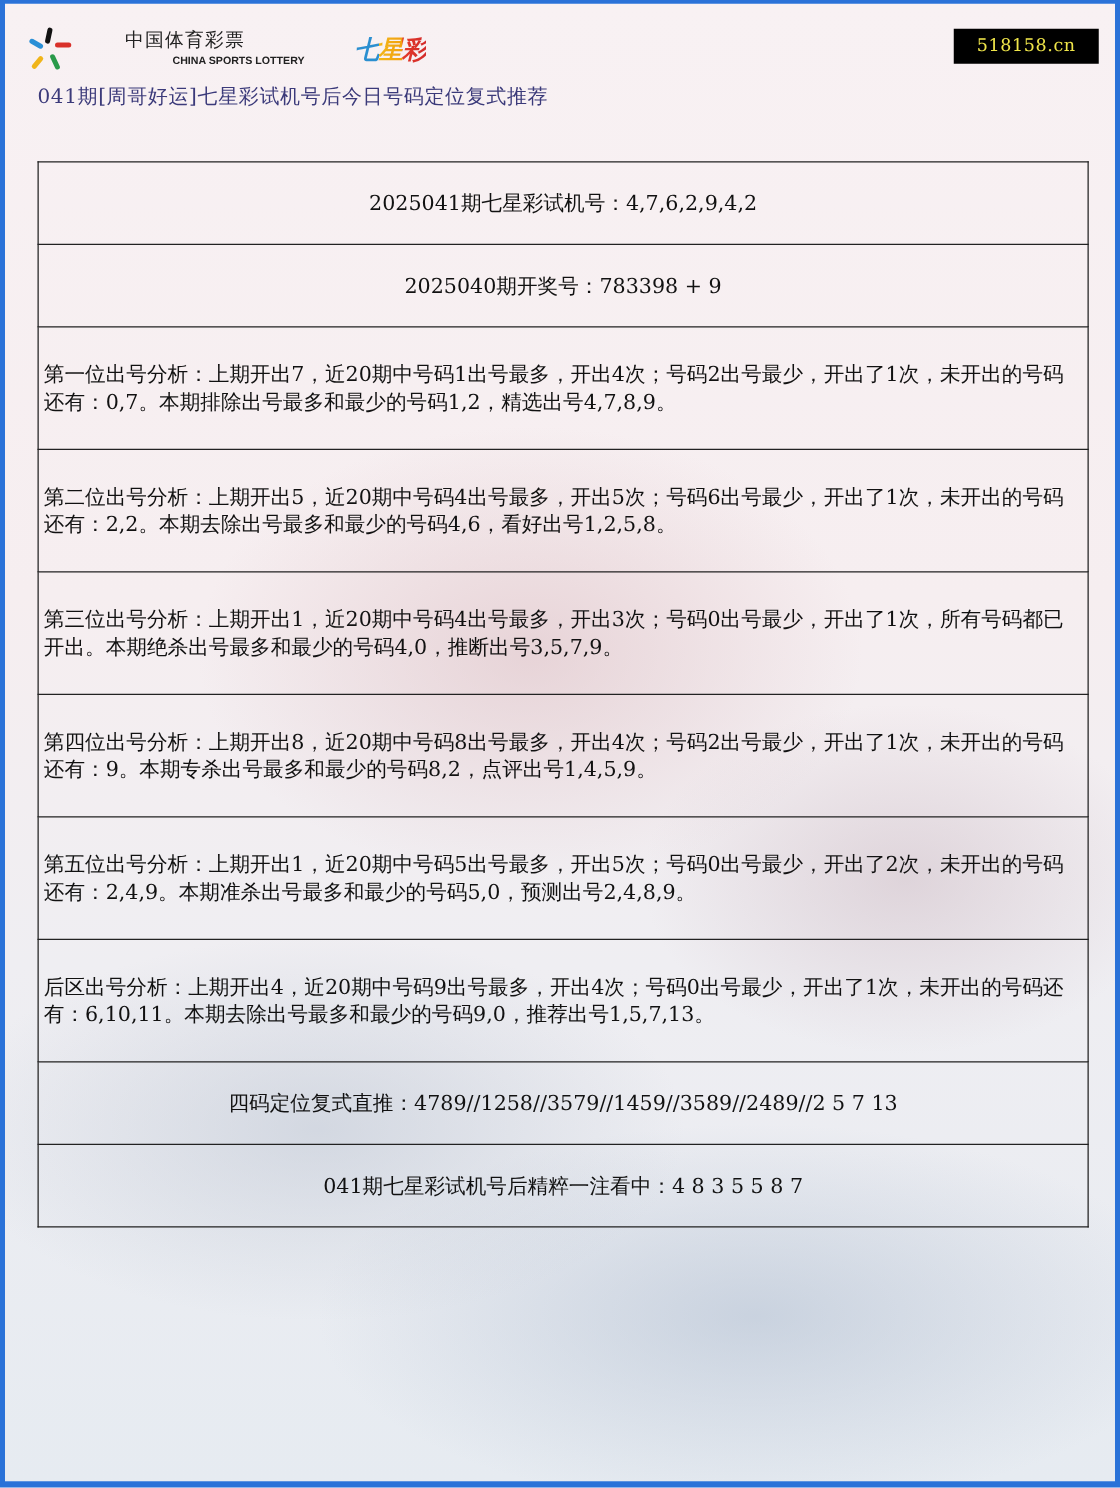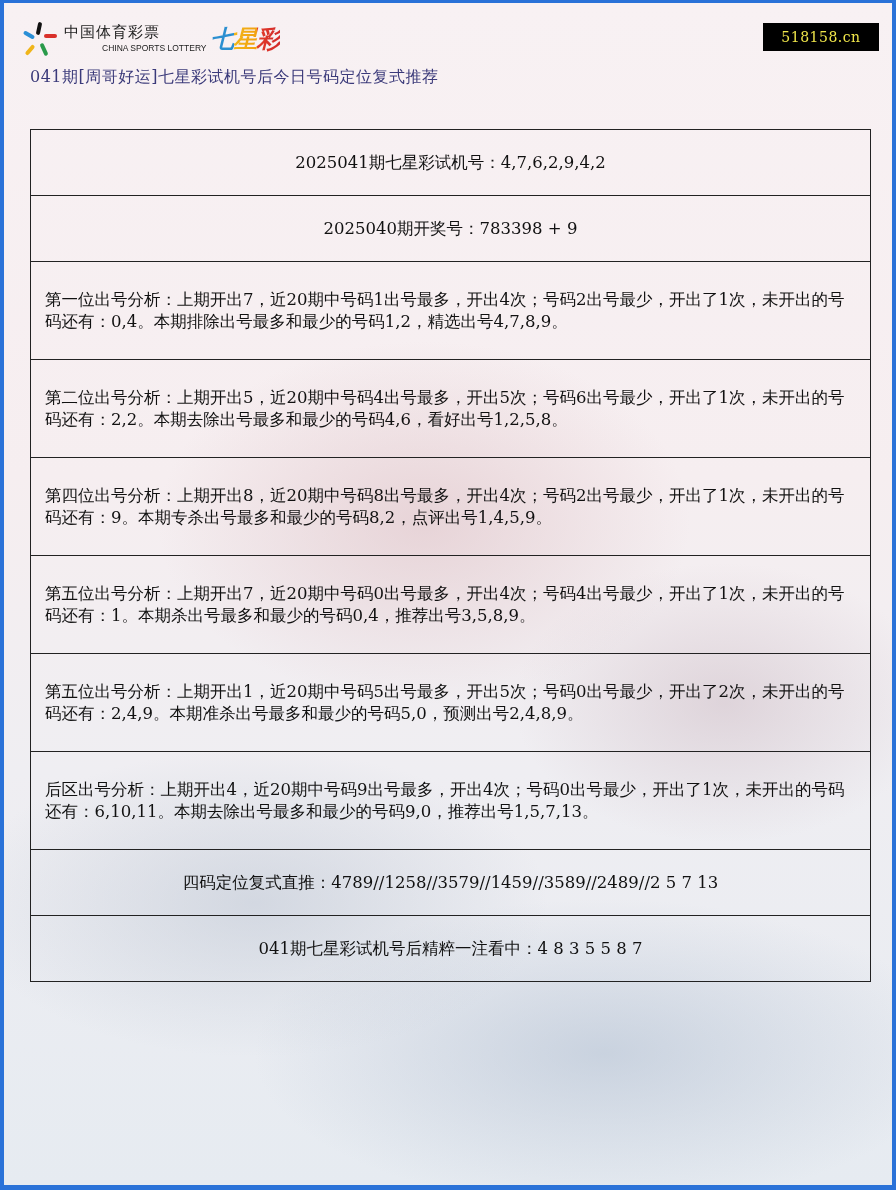--- a/index.html
+++ b/index.html
@@ -15,28 +15,28 @@
     border-top-width: 3px;
     border-bottom-width: 5px;
     background:
       radial-gradient(ellipse 380px 260px at 420px 520px, rgba(220,190,195,0.55), rgba(255,255,255,0) 70%),
       radial-gradient(ellipse 300px 200px at 720px 700px, rgba(200,180,190,0.45), rgba(255,255,255,0) 70%),
       radial-gradient(ellipse 420px 220px at 250px 900px, rgba(180,190,205,0.45), rgba(255,255,255,0) 70%),
       radial-gradient(ellipse 500px 220px at 600px 1050px, rgba(170,185,205,0.50), rgba(255,255,255,0) 70%),
       linear-gradient(180deg, #f8f1f3 0%, #f6eef0 40%, #efeef2 65%, #e6ebf1 100%);
   }
   .header { position: absolute; left: 0; top: 0; width: 888px; height: 64px; }
-  .logo { position: absolute; left: 16px; top: 14px; height: 44px; display: flex; align-items: center; }
+  .logo { position: absolute; left: 16px; top: 14px; height: 44px; display: flex; align-items: center; gap: 36px; }
   .logo-mark { width: 40px; height: 40px; position: relative; }
   .logo-mark span { position: absolute; display: block; border-radius: 2px; }
   .logo-text { margin-left: 4px; display: flex; flex-direction: column; line-height: 1; }
   .logo-cn { font-family: "DejaVu Sans", sans-serif; font-size: 15px; color: #222; letter-spacing: 1px; }
-  .logo-en { font-family: "Liberation Sans", sans-serif; font-size: 8.5px; font-weight: normal; color: #222; margin-top: 4px; padding-left: 38px; }
+  .logo-en { font-family: "Liberation Sans", sans-serif; font-size: 8.5px; font-weight: bold; color: #222; margin-top: 4px; padding-left: 38px; }
   .logo-brand {
-    margin-left: 4px; font-family: Liberation Serif, serif; font-weight: bold; font-size: 24px;
+    margin-left: 4px; font-family: Liberation Serif, serif; font-weight: bold; font-size: 20px;
     font-style: italic; letter-spacing: -1px;
     background: linear-gradient(90deg, #2b8fd0 0%, #2b8fd0 33%, #f2b618 34%, #f2a010 66%, #e33b2a 67%, #d22a2a 100%);
     -webkit-background-clip: text; background-clip: text; color: transparent;
   }
   .site-badge {
     position: absolute; left: 759px; top: 20px; width: 116px; height: 28px;
     background: #000; color: #f0e64a;
     font-family: "DejaVu Serif", serif; font-size: 14px;
     display: flex; align-items: center; justify-content: center; letter-spacing: 0.5px;
   }
@@ -45,21 +45,21 @@
     font-family: "DejaVu Serif", "Liberation Serif", serif; font-size: 16px;
     color: #3b3a7a; margin: 0; font-weight: normal; white-space: nowrap; letter-spacing: 0.5px;
   }
   table.content {
     position: absolute; left: 26px; top: 126px;
     width: 841px; border-collapse: collapse;
     font-size: 16.5px; color: #111;
   }
   table.content td {
     border: 1px solid #222;
-    padding: 0 14px;
+    padding: 0 4px;
     line-height: 22px;
     vertical-align: middle;
   }
   td.center { text-align: center; height: 65px; }
   td.analysis { text-align: left; height: 98px; padding-bottom: 14px; padding-top: 0; box-sizing: border-box; }
   td.analysis.tall { height: 98px; }
 </style>
 </head>
 <body>
 
@@ -88,30 +88,30 @@
 
   <table class="content">
     <tbody>
       <tr>
         <td class="center">2025041期七星彩试机号：4,7,6,2,9,4,2</td>
       </tr>
       <tr>
         <td class="center">2025040期开奖号：783398 + 9</td>
       </tr>
       <tr>
-        <td class="analysis">第一位出号分析：上期开出7，近20期中号码1出号最多，开出4次；号码2出号最少，开出了1次，未开出的号码还有：0,4。本期排除出号最多和最少的号码1,2，精选出号4,7,8,9。</td>
+        <td class="analysis">第一位出号分析：上期开出7，近20期中号码1出号最多，开出4次；号码2出号最少，开出了1次，未开出的号码还有：0,7。本期排除出号最多和最少的号码1,2，精选出号4,7,8,9。</td>
       </tr>
       <tr>
         <td class="analysis">第二位出号分析：上期开出5，近20期中号码4出号最多，开出5次；号码6出号最少，开出了1次，未开出的号码还有：2,2。本期去除出号最多和最少的号码4,6，看好出号1,2,5,8。</td>
       </tr>
       <tr>
-        <td class="analysis">第四位出号分析：上期开出8，近20期中号码8出号最多，开出4次；号码2出号最少，开出了1次，未开出的号码还有：9。本期专杀出号最多和最少的号码8,2，点评出号1,4,5,9。</td>
+        <td class="analysis">第三位出号分析：上期开出1，近20期中号码4出号最多，开出3次；号码0出号最少，开出了1次，所有号码都已开出。本期绝杀出号最多和最少的号码4,0，推断出号3,5,7,9。</td>
       </tr>
       <tr>
-        <td class="analysis">第五位出号分析：上期开出7，近20期中号码0出号最多，开出4次；号码4出号最少，开出了1次，未开出的号码还有：1。本期杀出号最多和最少的号码0,4，推荐出号3,5,8,9。</td>
+        <td class="analysis">第四位出号分析：上期开出8，近20期中号码8出号最多，开出4次；号码2出号最少，开出了1次，未开出的号码还有：9。本期专杀出号最多和最少的号码8,2，点评出号1,4,5,9。</td>
       </tr>
       <tr>
         <td class="analysis">第五位出号分析：上期开出1，近20期中号码5出号最多，开出5次；号码0出号最少，开出了2次，未开出的号码还有：2,4,9。本期准杀出号最多和最少的号码5,0，预测出号2,4,8,9。</td>
       </tr>
       <tr>
         <td class="analysis tall">后区出号分析：上期开出4，近20期中号码9出号最多，开出4次；号码0出号最少，开出了1次，未开出的号码还有：6,10,11。本期去除出号最多和最少的号码9,0，推荐出号1,5,7,13。</td>
       </tr>
       <tr>
         <td class="center">四码定位复式直推：4789//1258//3579//1459//3589//2489//2 5 7 13</td>
       </tr>

